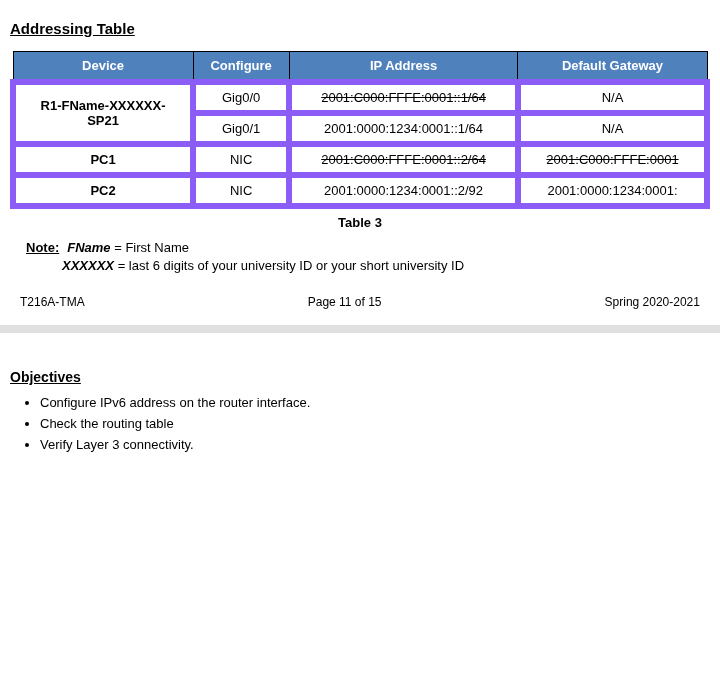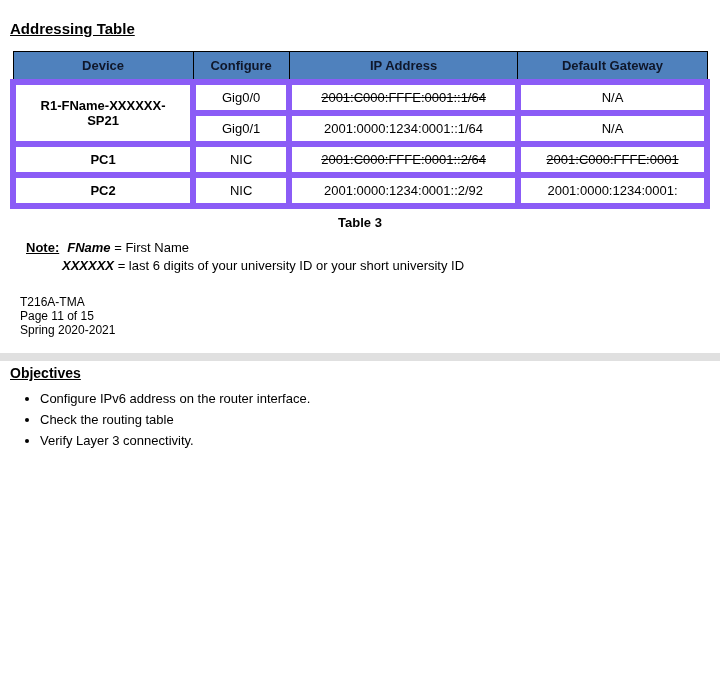--- a/index.html
+++ b/index.html
@@ -30,21 +30,21 @@
     }
 
     .addressing-table {
       width: 100%;
       border-collapse: collapse;
       font-size: 13px;
     }
 
     .addressing-table th {
       background-color: #4f81bd;
-      color: #0f172a;
+      color: #ffffff;
       border: 1px solid #000;
       padding: 6px 8px;
       text-align: center;
       font-weight: bold;
     }
 
     .addressing-table td {
       border: 6px solid #8b5cf6;
       padding: 5px 8px;
       text-align: center;
@@ -89,32 +89,31 @@
       font-weight: bold;
       font-style: italic;
     }
 
     .footer-bar {
       display: flex;
       justify-content: space-between;
       padding: 6px 10px;
       font-size: 12px;
       margin-top: 10px;
-      flex-direction: column;
     }
 
     .divider {
       height: 8px;
       background-color: #e0e0e0;
       margin: 0;
       width: 100%;
     }
 
     .page-bottom {
-      padding: 4px 10px 10px 10px;
+      padding: 36px 10px 10px 10px;
     }
 
     .objectives-title {
       font-size: 14px;
       font-weight: bold;
       text-decoration: underline;
       margin-bottom: 10px;
     }
 
     .objectives-list {

